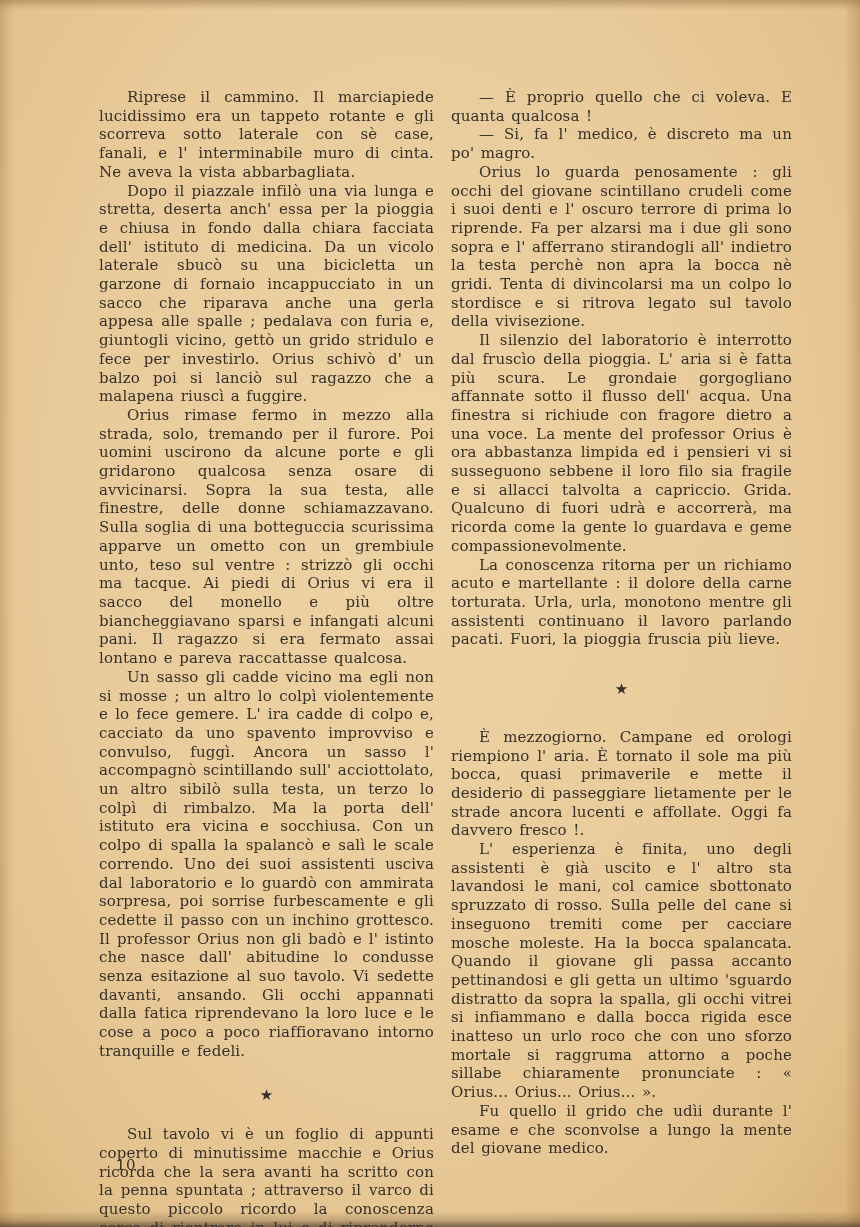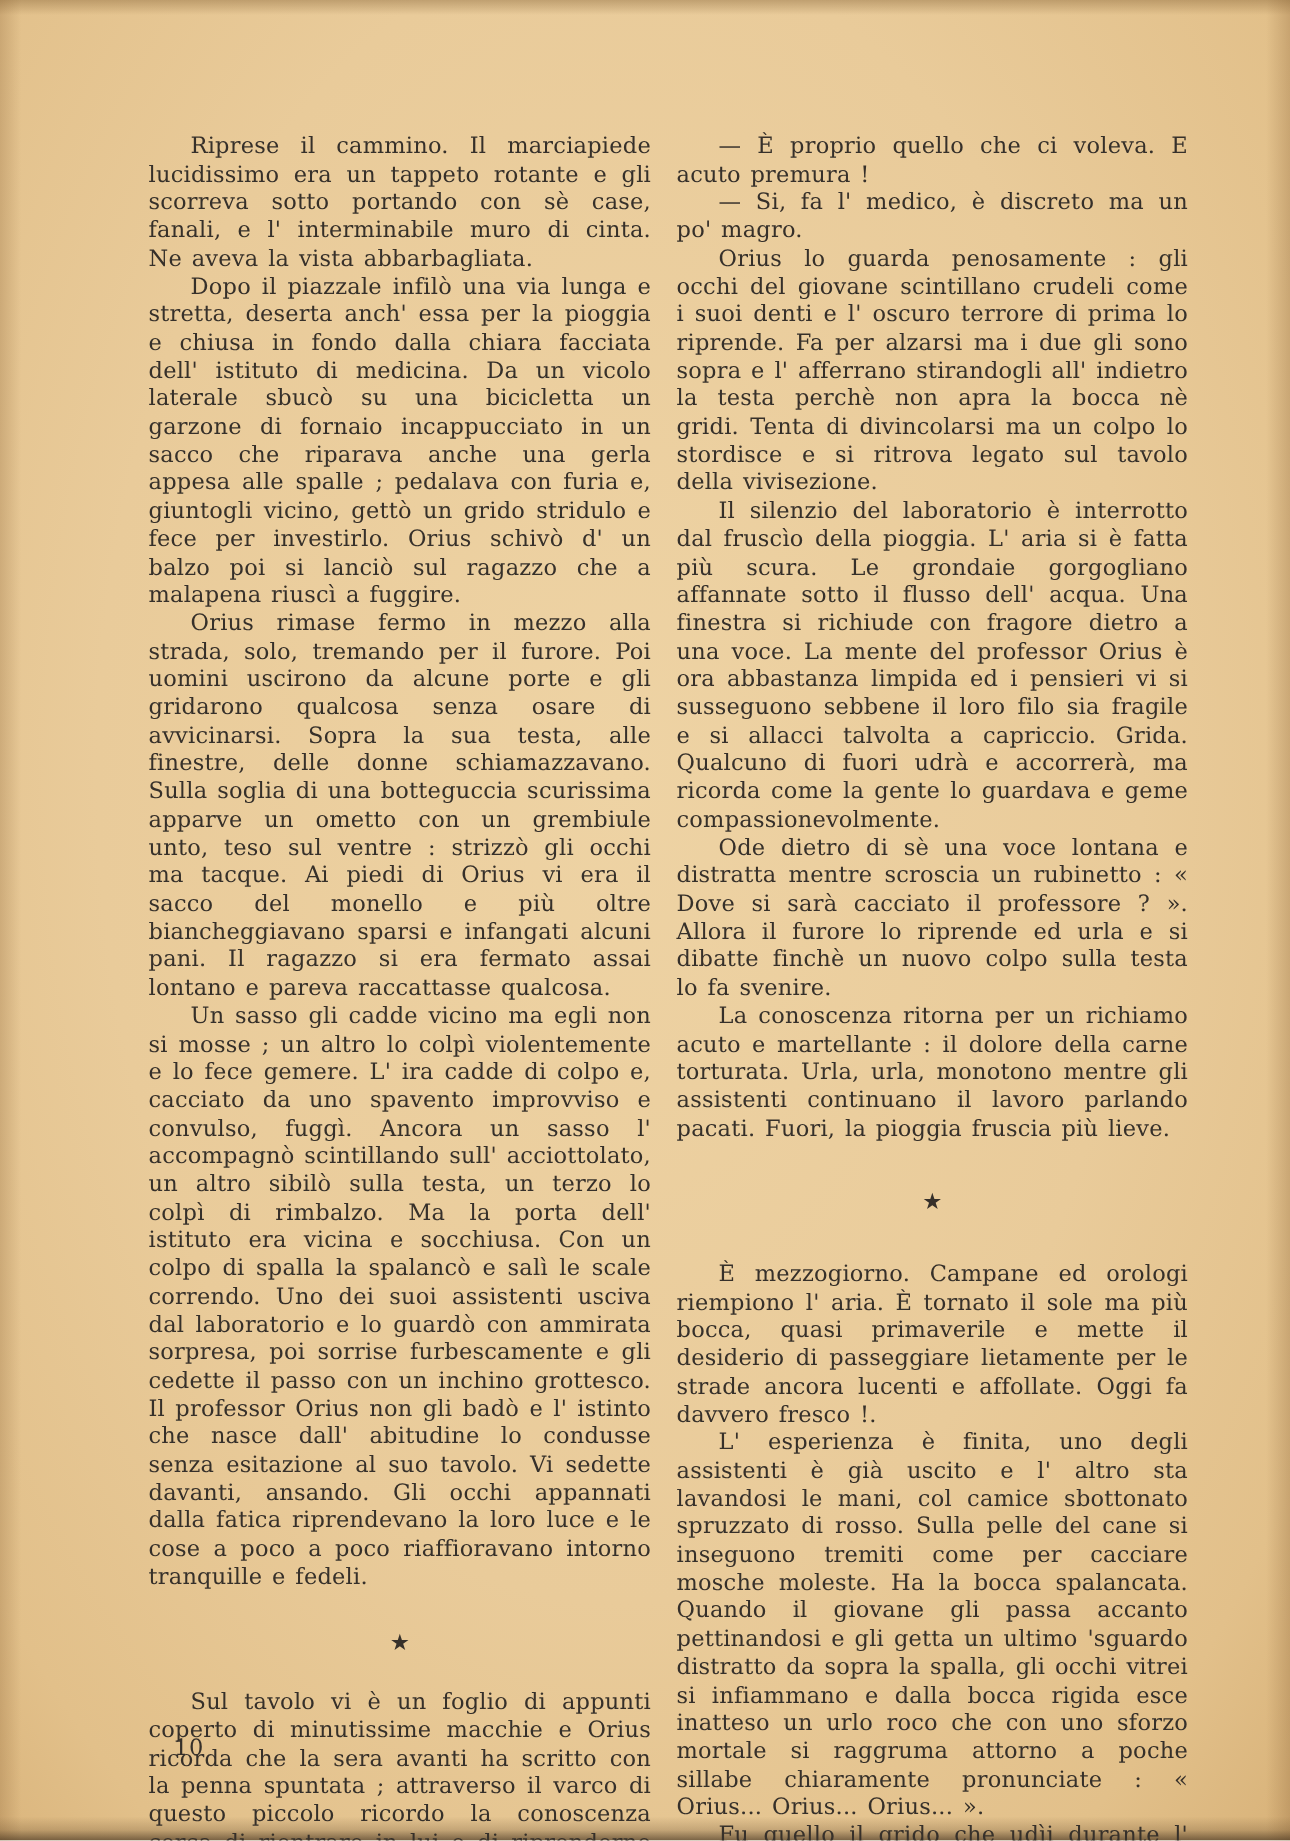--- a/index.html
+++ b/index.html
@@ -57,35 +57,34 @@
     letter-spacing: 0.5px;
     color: #36302a;
   }
 </style>
 </head>
 <body>
 
 <div class="page">
 
   <div class="col col-left">
-    <p>Riprese il cammino. Il marciapiede lucidissimo era un tappeto rotante e gli scorreva sotto portando con sè case, fanali, e l' interminabile muro di cinta. Ne aveva la vista abbarbagliata.</p>
+    <p>Riprese il cammino. Il marciapiede lucidissimo era un tappeto rotante e gli scorreva sotto laterale con sè case, fanali, e l' interminabile muro di cinta. Ne aveva la vista abbarbagliata.</p>
     <p>Dopo il piazzale infilò una via lunga e stretta, deserta anch' essa per la pioggia e chiusa in fondo dalla chiara facciata dell' istituto di medicina. Da un vicolo laterale sbucò su una bicicletta un garzone di fornaio incappucciato in un sacco che riparava anche una gerla appesa alle spalle ; pedalava con furia e, giuntogli vicino, gettò un grido stridulo e fece per investirlo. Orius schivò d' un balzo poi si lanciò sul ragazzo che a malapena riuscì a fuggire.</p>
     <p>Orius rimase fermo in mezzo alla strada, solo, tremando per il furore. Poi uomini uscirono da alcune porte e gli gridarono qualcosa senza osare di avvicinarsi. Sopra la sua testa, alle finestre, delle donne schiamazzavano. Sulla soglia di una botteguccia scurissima apparve un ometto con un grembiule unto, teso sul ventre : strizzò gli occhi ma tacque. Ai piedi di Orius vi era il sacco del monello e più oltre biancheggiavano sparsi e infangati alcuni pani. Il ragazzo si era fermato assai lontano e pareva raccattasse qualcosa.</p>
     <p>Un sasso gli cadde vicino ma egli non si mosse ; un altro lo colpì violentemente e lo fece gemere. L' ira cadde di colpo e, cacciato da uno spavento improvviso e convulso, fuggì. Ancora un sasso l' accompagnò scintillando sull' acciottolato, un altro sibilò sulla testa, un terzo lo colpì di rimbalzo. Ma la porta dell' istituto era vicina e socchiusa. Con un colpo di spalla la spalancò e salì le scale correndo. Uno dei suoi assistenti usciva dal laboratorio e lo guardò con ammirata sorpresa, poi sorrise furbescamente e gli cedette il passo con un inchino grottesco. Il professor Orius non gli badò e l' istinto che nasce dall' abitudine lo condusse senza esitazione al suo tavolo. Vi sedette davanti, ansando. Gli occhi appannati dalla fatica riprendevano la loro luce e le cose a poco a poco riaffioravano intorno tranquille e fedeli.</p>
     <div class="divider">★</div>
     <p>Sul tavolo vi è un foglio di appunti coperto di minutissime macchie e Orius ricorda che la sera avanti ha scritto con la penna spuntata ; attraverso il varco di questo piccolo ricordo la conoscenza cerca di rientrare in lui e di riprenderne possesso, ma gliene manca il tempo.</p>
 
   </div>
 
   <div class="col col-right">
-    <p>— È proprio quello che ci voleva. E acuto premura !</p>
+    <p>— È proprio quello che ci voleva. E quanta qualcosa !</p>
     <p>— Si, fa l' medico, è discreto ma un po' magro.</p>
     <p>Orius lo guarda penosamente : gli occhi del giovane scintillano crudeli come i suoi denti e l' oscuro terrore di prima lo riprende. Fa per alzarsi ma i due gli sono sopra e l' afferrano stirandogli all' indietro la testa perchè non apra la bocca nè gridi. Tenta di divincolarsi ma un colpo lo stordisce e si ritrova legato sul tavolo della vivisezione.</p>
     <p>Il silenzio del laboratorio è interrotto dal fruscìo della pioggia. L' aria si è fatta più scura. Le grondaie gorgogliano affannate sotto il flusso dell' acqua. Una finestra si richiude con fragore dietro a una voce. La mente del professor Orius è ora abbastanza limpida ed i pensieri vi si susseguono sebbene il loro filo sia fragile e si allacci talvolta a capriccio. Grida. Qualcuno di fuori udrà e accorrerà, ma ricorda come la gente lo guardava e geme compassionevolmente.</p>
-    <p>Ode dietro di sè una voce lontana e distratta mentre scroscia un rubinetto : « Dove si sarà cacciato il professore ? ». Allora il furore lo riprende ed urla e si dibatte finchè un nuovo colpo sulla testa lo fa svenire.</p>
     <p>La conoscenza ritorna per un richiamo acuto e martellante : il dolore della carne torturata. Urla, urla, monotono mentre gli assistenti continuano il lavoro parlando pacati. Fuori, la pioggia fruscia più lieve.</p>
     <div class="divider divider-right">★</div>
     <p>È mezzogiorno. Campane ed orologi riempiono l' aria. È tornato il sole ma più bocca, quasi primaverile e mette il desiderio di passeggiare lietamente per le strade ancora lucenti e affollate. Oggi fa davvero fresco !.</p>
     <p>L' esperienza è finita, uno degli assistenti è già uscito e l' altro sta lavandosi le mani, col camice sbottonato spruzzato di rosso. Sulla pelle del cane si inseguono tremiti come per cacciare mosche moleste. Ha la bocca spalancata. Quando il giovane gli passa accanto pettinandosi e gli getta un ultimo 'sguardo distratto da sopra la spalla, gli occhi vitrei si infiammano e dalla bocca rigida esce inatteso un urlo roco che con uno sforzo mortale si raggruma attorno a poche sillabe chiaramente pronunciate : « Orius... Orius... Orius... ».</p>
     <p>Fu quello il grido che udìi durante l' esame e che sconvolse a lungo la mente del giovane medico.</p>
 
   </div>
 
   <div class="page-number">10</div>
 

